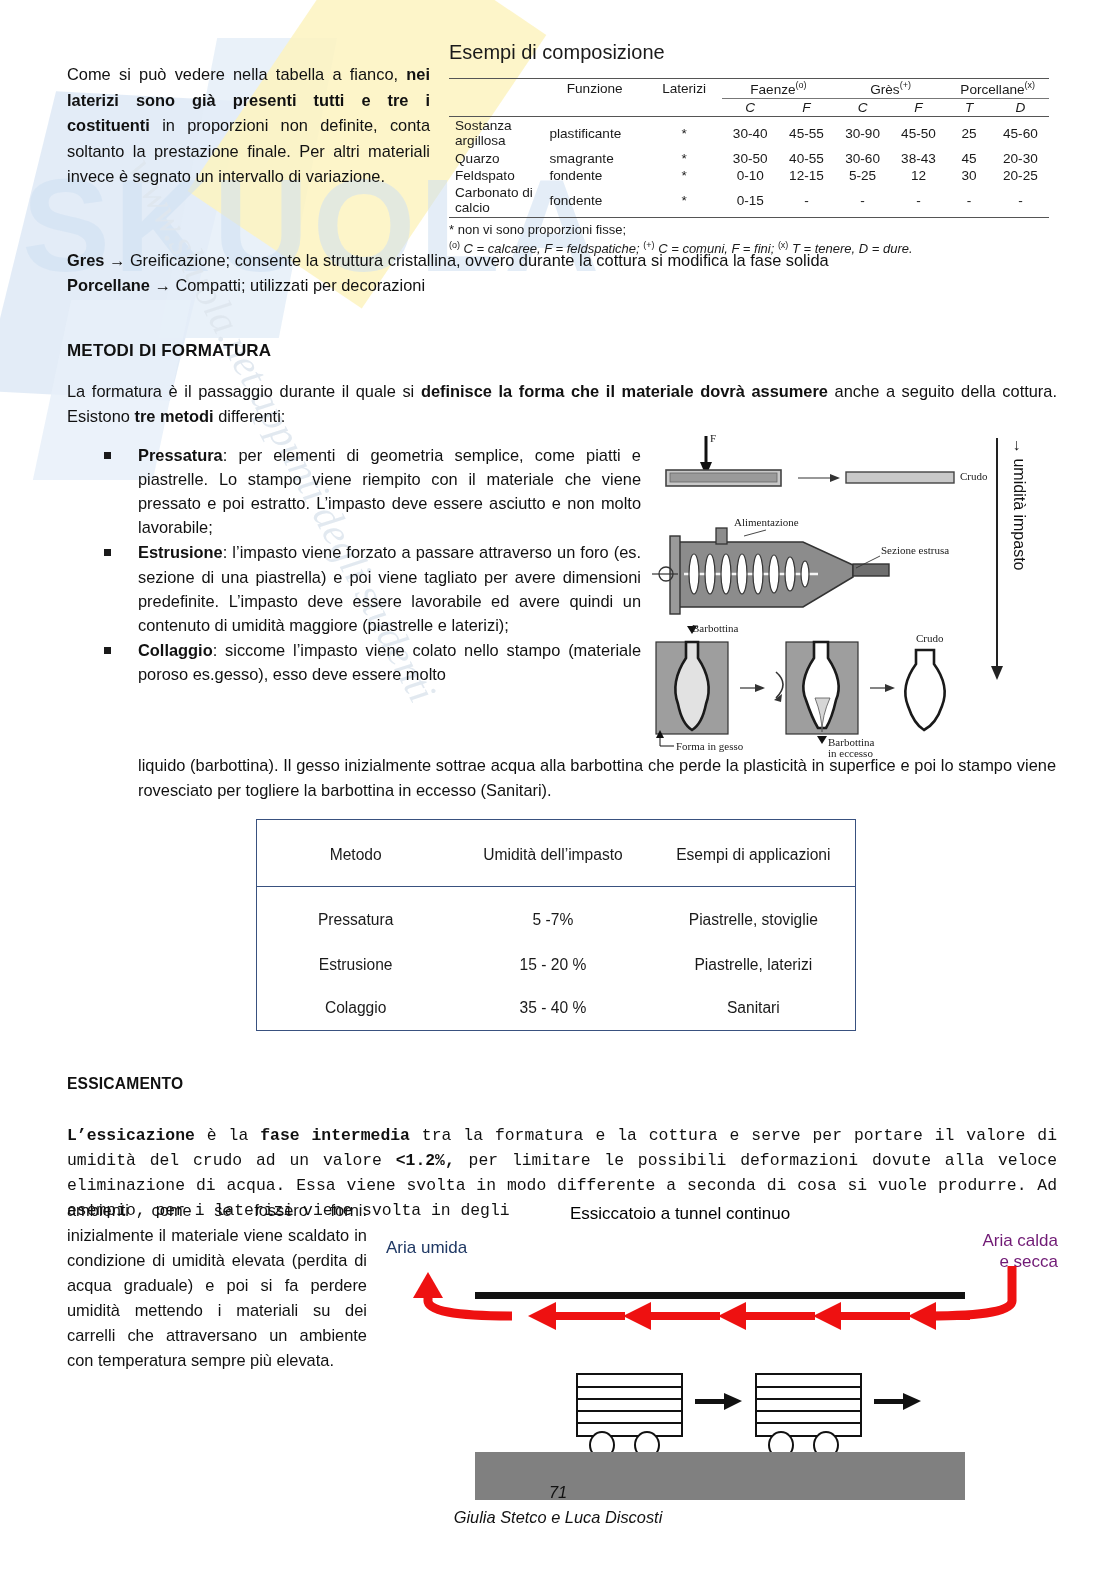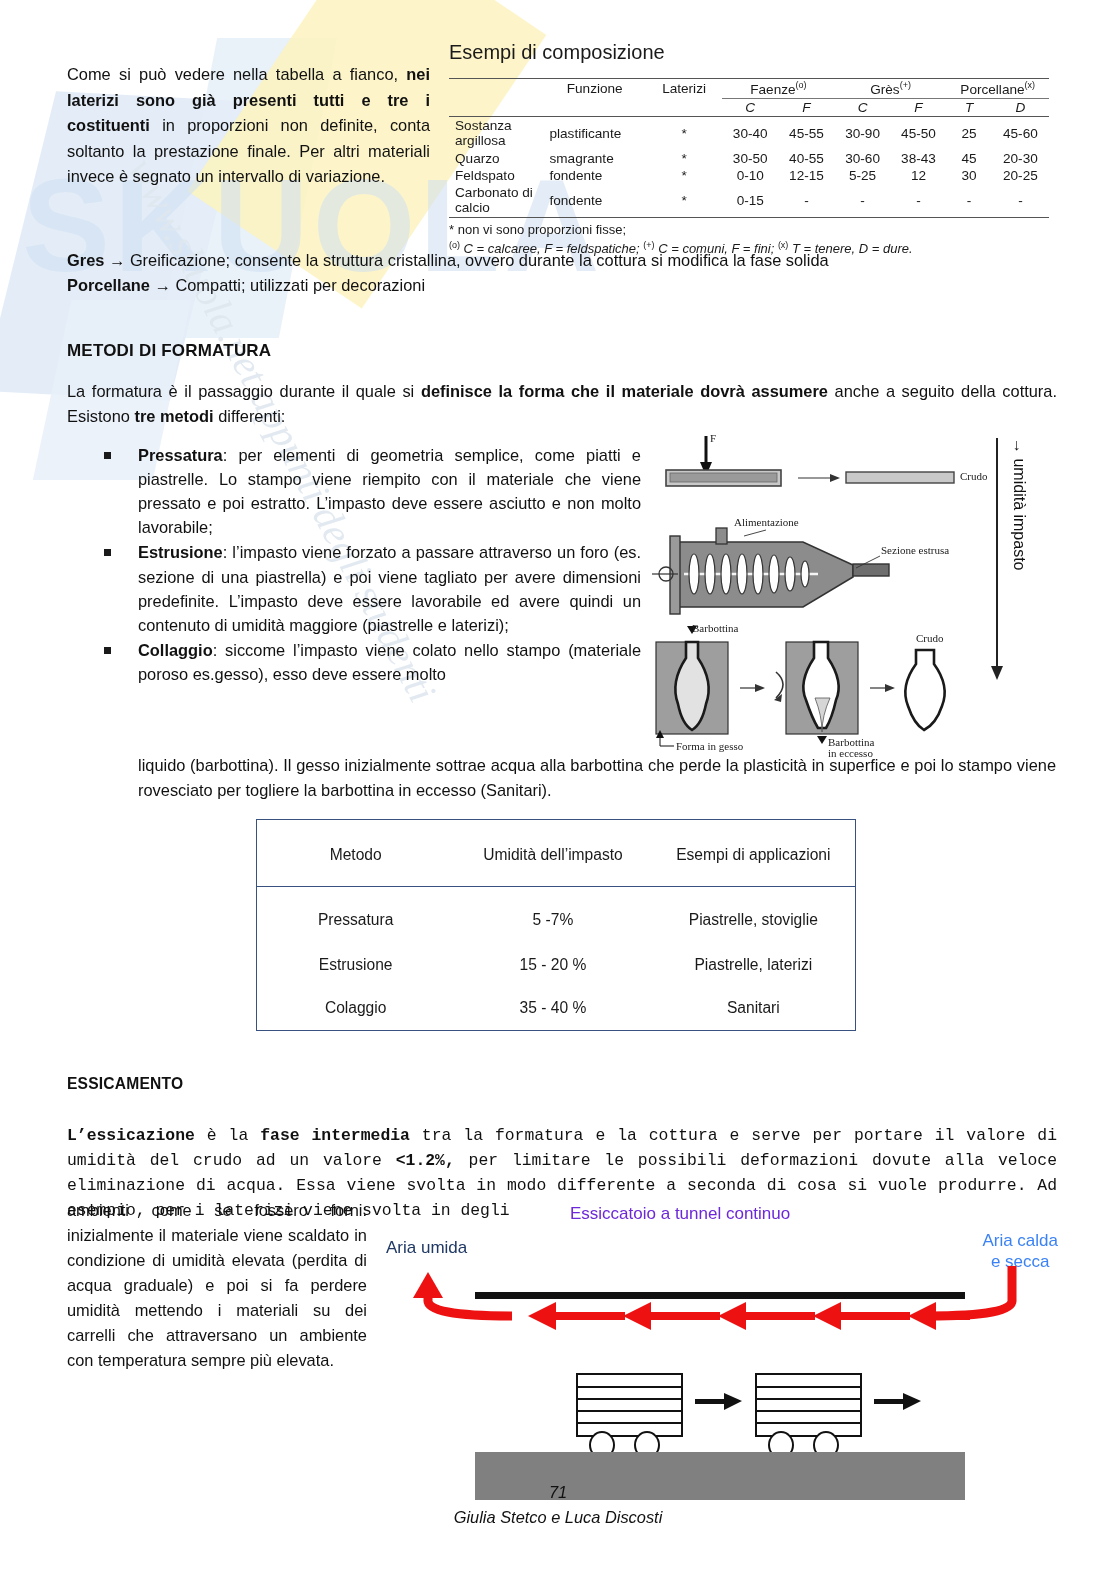--- a/index.html
+++ b/index.html
@@ -251,37 +251,37 @@
   
   .tunnel {
     position: absolute;
     left: 380px; top: 1196px;
     width: 680px; height: 262px;
   }
   .tunnel-title {
     position: absolute;
     left: 190px; top: 8px;
     font-size: 17px;
-    color: #6d28d9;
+    color: #000000;
     white-space: nowrap;
     text-align: right;
   }
   .lbl-umida {
     position: absolute;
     left: 6px; top: 42px;
     font-size: 17px;
     color: #1f3864;
     white-space: nowrap;
   }
   .lbl-calda {
     position: absolute;
     right: 2px; top: 34px;
     font-size: 17px;
-    color: #3b82f6;
-    text-align: center;
+    color: #701a75;
+    text-align: right;
     line-height: 1.25;
   }
 
   
   .footer {
     position: absolute;
     left: 0; top: 1480px;
     width: 1116px;
     text-align: center;
     font-size: 16.4px;

